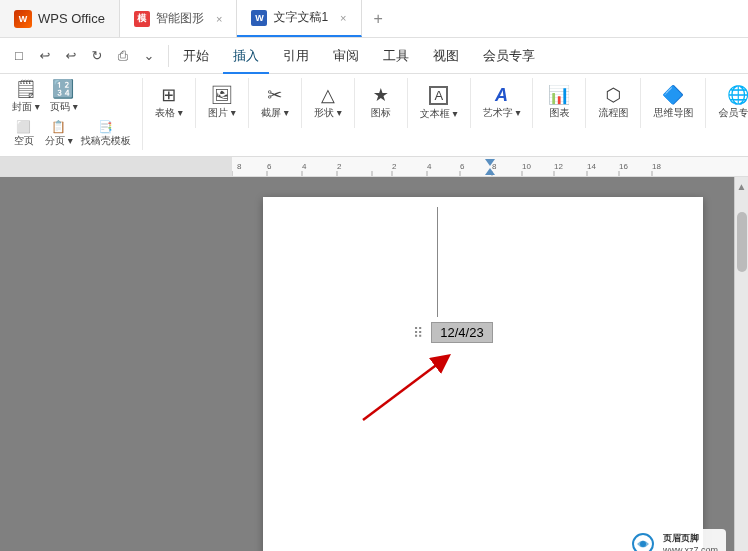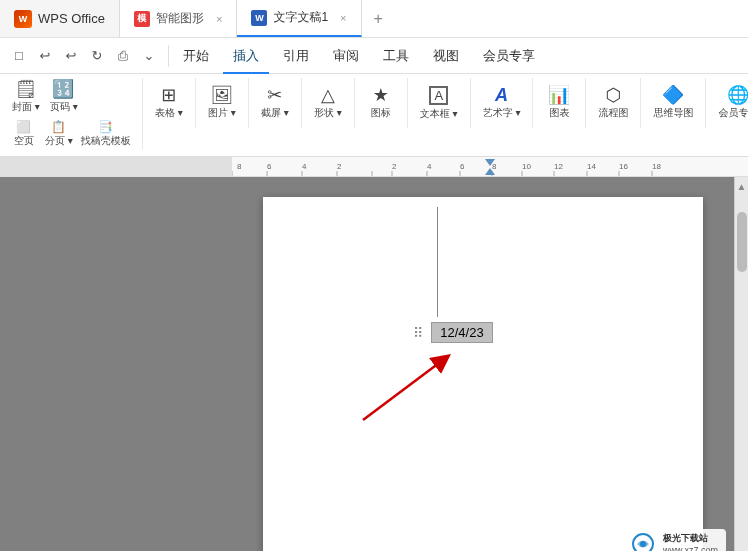--- a/index.html
+++ b/index.html
@@ -543,21 +543,21 @@
       </div>
     </div>
 
     <div class="watermark">
       <svg width="28" height="22" viewBox="0 0 28 22">
         <circle cx="14" cy="11" r="10" fill="none" stroke="#2288cc" stroke-width="2"></circle>
         <path d="M8,11 Q14,4 20,11 Q14,18 8,11 Z" fill="#2288cc" opacity="0.6"></path>
         <circle cx="14" cy="11" r="3" fill="#2288cc"></circle>
       </svg>
       <div style="display:flex;flex-direction:column;">
-        <span style="font-size:9px;color:#333;font-weight:bold;">极光下载站</span>
+        <span style="font-size:9px;color:#333;font-weight:bold;">页眉页脚</span>
         <span style="font-size:9px;color:#555;">www.xz7.com</span>
       </div>
     </div>
   </div>
 
   <div class="right-scrollbar">
     <div style="color:#888;font-size:10px;margin-top:4px;">▲</div>
     <div class="scrollbar-thumb"></div>
 
   </div>

